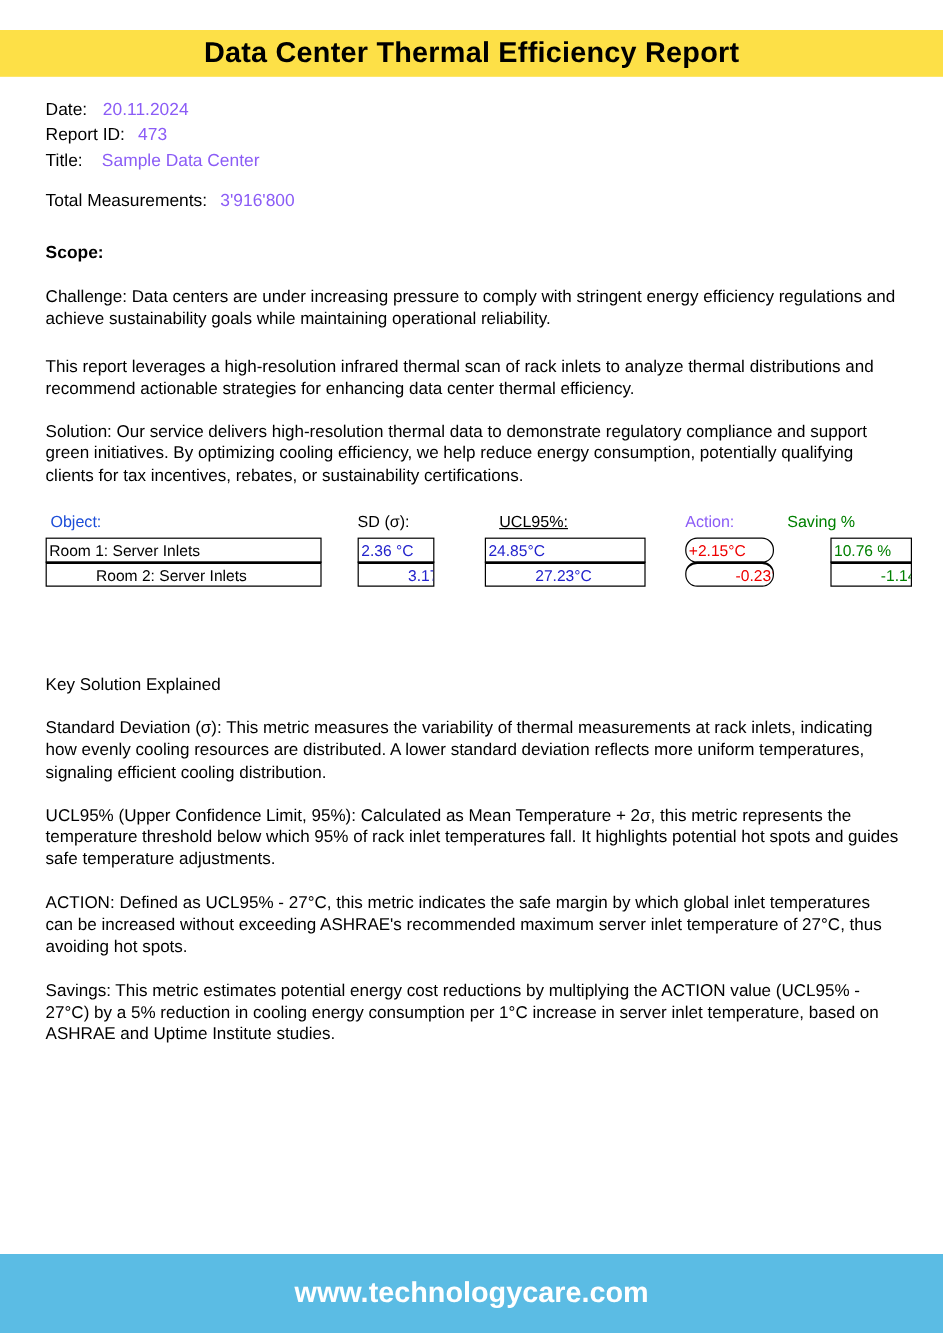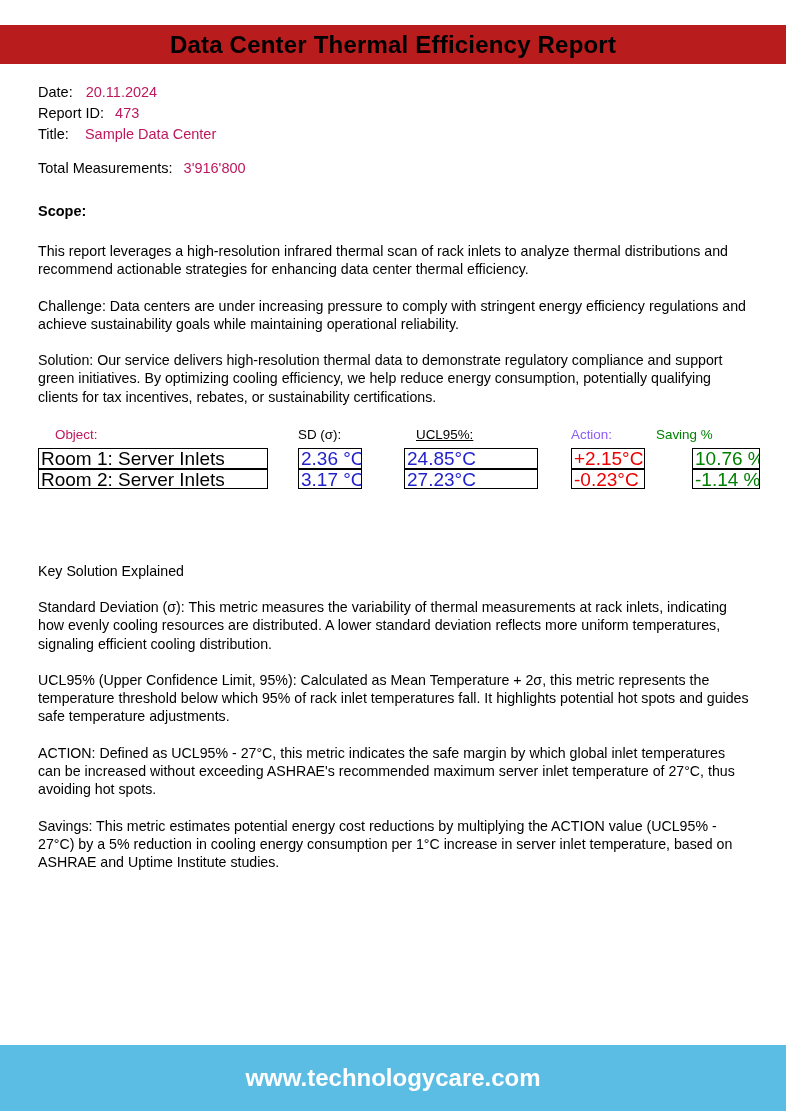--- a/index.html
+++ b/index.html
@@ -16,21 +16,21 @@
     overflow: hidden;
   }
 
   
   .header-band {
     position: absolute;
     left: 0;
     top: 25px;
     width: 786px;
     height: 39px;
-    background: #b91c1c;
+    background: #fde047;
     display: flex;
     align-items: center;
     justify-content: center;
   }
   .header-title {
     font-size: 24px;
     font-weight: bold;
     color: #000000;
     letter-spacing: 0.2px;
     white-space: nowrap;
@@ -46,21 +46,21 @@
 
   
   .meta-block { margin: 0 0 0 0; }
   .meta-row {
     font-size: 14.5px;
     line-height: 21px;
     white-space: nowrap;
     color: #000000;
   }
   .meta-label { display: inline-block; }
-  .meta-value { color: #be185d; }
+  .meta-value { color: #8b5cf6; }
   .meta-sp-date    { display:inline-block; width: 13px; }
   .meta-sp-report  { display:inline-block; width: 11px; }
   .meta-sp-title   { display:inline-block; width: 16px; }
   .meta-sp-total   { display:inline-block; width: 11px; }
   .meta-gap { height: 13px; }
 
   
   .scope-heading {
     font-size: 14.5px;
     font-weight: bold;
@@ -86,51 +86,51 @@
   .tbl-head {
     position: relative;
     height: 17px;
   }
   .th {
     position: absolute;
     font-size: 13.4px;
     line-height: 16px;
     white-space: nowrap;
   }
-  .th-object { left: 17px;   color: #be185d; }
+  .th-object { left: 4px;   color: #1d4ed8; }
   .th-sd     { left: 260px; color: #000000; }
   .th-ucl    { left: 378px; color: #000000; text-decoration: underline; }
   .th-action { left: 533px; color: #8b5cf6; }
   .th-saving { left: 618px; color: #008000; }
 
   .tbl-rows {
     position: relative;
     margin-top: 4px;
     height: 42px;
   }
   .cellbox {
     position: absolute;
     box-sizing: border-box;
     border: 1px solid #000000;
     height: 21px;
     overflow: hidden;
   }
-  .cellbox.row2 { top: 20px; border-top: 2px solid #000000; }
+  .cellbox.row2 { top: 20px; border-top: 2px solid #000000; padding-left: 39px; }
   .cellbox.row1 { top: 0px; }
   .cell-txt {
     display: block;
-    font-size: 19px;
+    font-size: 13px;
     line-height: 19px;
     padding-left: 2px;
     white-space: nowrap;
   }
   .c-object { left: 0px;   width: 230px; }
   .c-sd     { left: 260px; width: 64px; }
   .c-ucl    { left: 366px; width: 134px; }
-  .c-action { left: 533px; width: 74px; }
+  .c-action { left: 533px; width: 74px; border-radius: 10px; }
   .c-saving { left: 654px; width: 68px; }
 
   .v-black { color: #000000; }
   .v-blue  { color: #2222cc; }
   .v-red   { color: #ee0000; }
   .v-green { color: #008000; }
 
   
   .metrics {
     position: absolute;
@@ -183,22 +183,22 @@
       <span class="meta-label">Title:</span><span class="meta-sp-title"></span><span class="meta-value">Sample Data Center</span>
     </div>
     <div class="meta-gap"></div>
     <div class="meta-row">
       <span class="meta-label">Total Measurements:</span><span class="meta-sp-total"></span><span class="meta-value">3'916'800</span>
     </div>
   </div>
 
   <div class="scope-heading">Scope:</div>
 
+  <div class="para">Challenge: Data centers are under increasing pressure to comply with stringent energy efficiency regulations and achieve sustainability goals while maintaining operational reliability.</div>
   <div class="para first">This report leverages a high-resolution infrared thermal scan of rack inlets to analyze thermal distributions and recommend actionable strategies for enhancing data center thermal efficiency.</div>
-  <div class="para">Challenge: Data centers are under increasing pressure to comply with stringent energy efficiency regulations and achieve sustainability goals while maintaining operational reliability.</div>
   <div class="para">Solution: Our service delivers high-resolution thermal data to demonstrate regulatory compliance and support green initiatives. By optimizing cooling efficiency, we help reduce energy consumption, potentially qualifying clients for tax incentives, rebates, or sustainability certifications.</div>
 
 </div>
 
 <div class="table-wrap">
 
   <div class="tbl-head">
     <span class="th th-object">Object:</span>
     <span class="th th-sd">SD (σ):</span>
     <span class="th th-ucl">UCL95%:</span>

